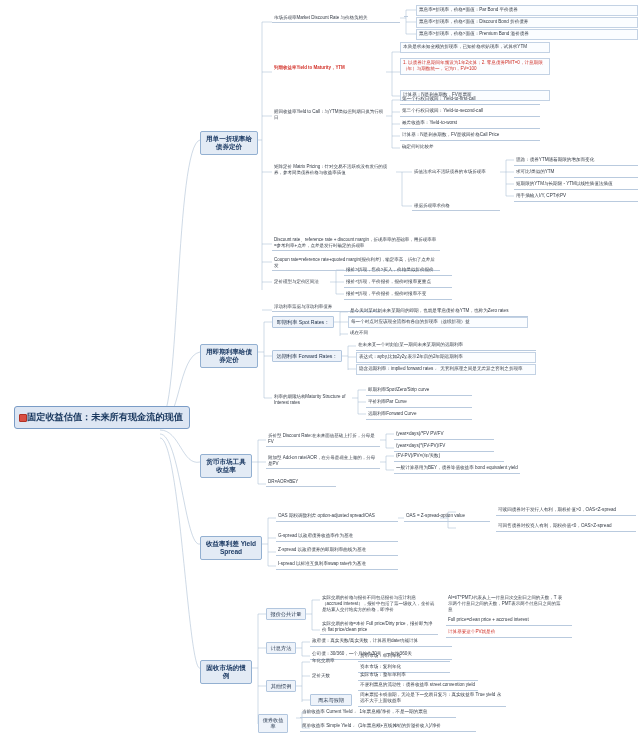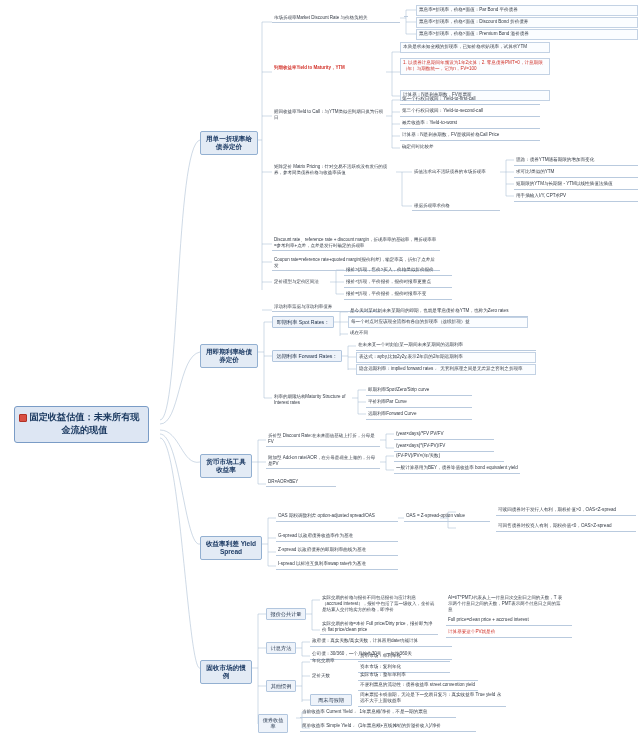--- a/index.html
+++ b/index.html
@@ -217,21 +217,21 @@
     <path d="M302 676 L 310 676"></path>
     <path d="M302 700 L 310 700"></path>
 
     <path d="M296 718 L 302 718"></path>
     <path d="M302 712 L 302 728"></path>
     <path d="M302 712 L 310 712"></path>
     <path d="M302 728 L 310 728"></path>
   </g>
 </svg>
 
-<div class="node root" style="left:14px;top:406px;width:135px;">
+<div class="node root" style="left:14px;top:406px;width:176px;">
   <span class="rootmark"></span>
   <span>固定收益估值：未来所有现金流的现值</span>
 </div>
 
 <div class="node l1" style="left:200px;top:131px;width:58px;">
   <span>用单一折现率给债券定价</span>
 </div>
 <div class="node l1" style="left:200px;top:344px;width:58px;">
   <span>用即期利率给债券定价</span>
 </div>

